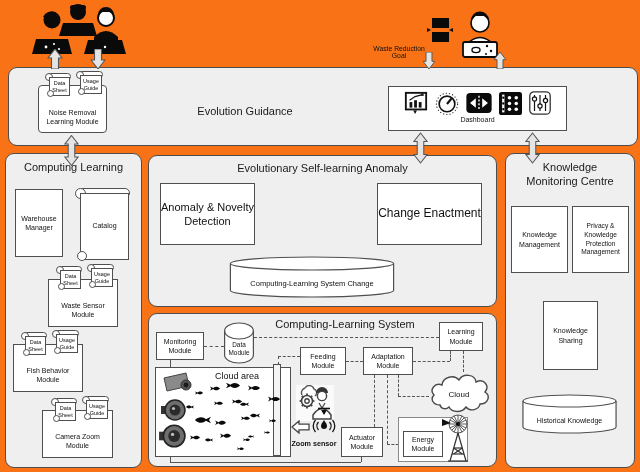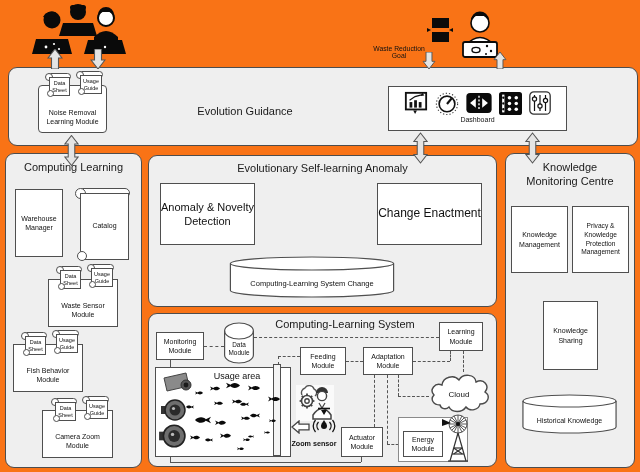--- a/index.html
+++ b/index.html
@@ -289,21 +289,21 @@
   <div class="vdash" style="left:387px;top:375px;height:69px"></div>
   <div class="hdash" style="left:387px;top:444px;width:16px"></div>
   <div class="hdash" style="left:278px;top:356px;width:22px"></div>
   <div class="vdash" style="left:278px;top:356px;height:9px"></div>
 
   <div class="vline" style="left:170px;top:360px;height:102px"></div>
   <div class="hline" style="left:170px;top:462px;width:191px"></div>
   <div class="vline" style="left:361px;top:457px;height:5px"></div>
 
   <div class="box" style="left:155px;top:367px;width:136px;height:90px;align-items:flex-start;justify-content:center;padding-top:3px;font-size:9px;z-index:3">
-    <span style="margin-left:28px">Usage area</span>
+    <span style="margin-left:28px">Cloud area</span>
   </div>
   <div class="abs" style="left:273px;top:364px;width:8px;height:92px;background:#f4f4f4;border:1.2px solid #4f4f4f;box-sizing:border-box;z-index:4"></div>
 
   <div class="abs icon" style="left:162px;top:372px;z-index:5">
     <svg width="32" height="24" viewBox="0 0 32 24">
       <polygon points="2,6 24,1 27,14 5,19" fill="#8a8a8a" stroke="#444" stroke-width="1"></polygon>
       <circle cx="24" cy="13" r="5" fill="#555" stroke="#333"></circle>
         <circle cx="24" cy="13" r="2.4" fill="#1a1a1a"></circle>
     </svg>
   </div>

